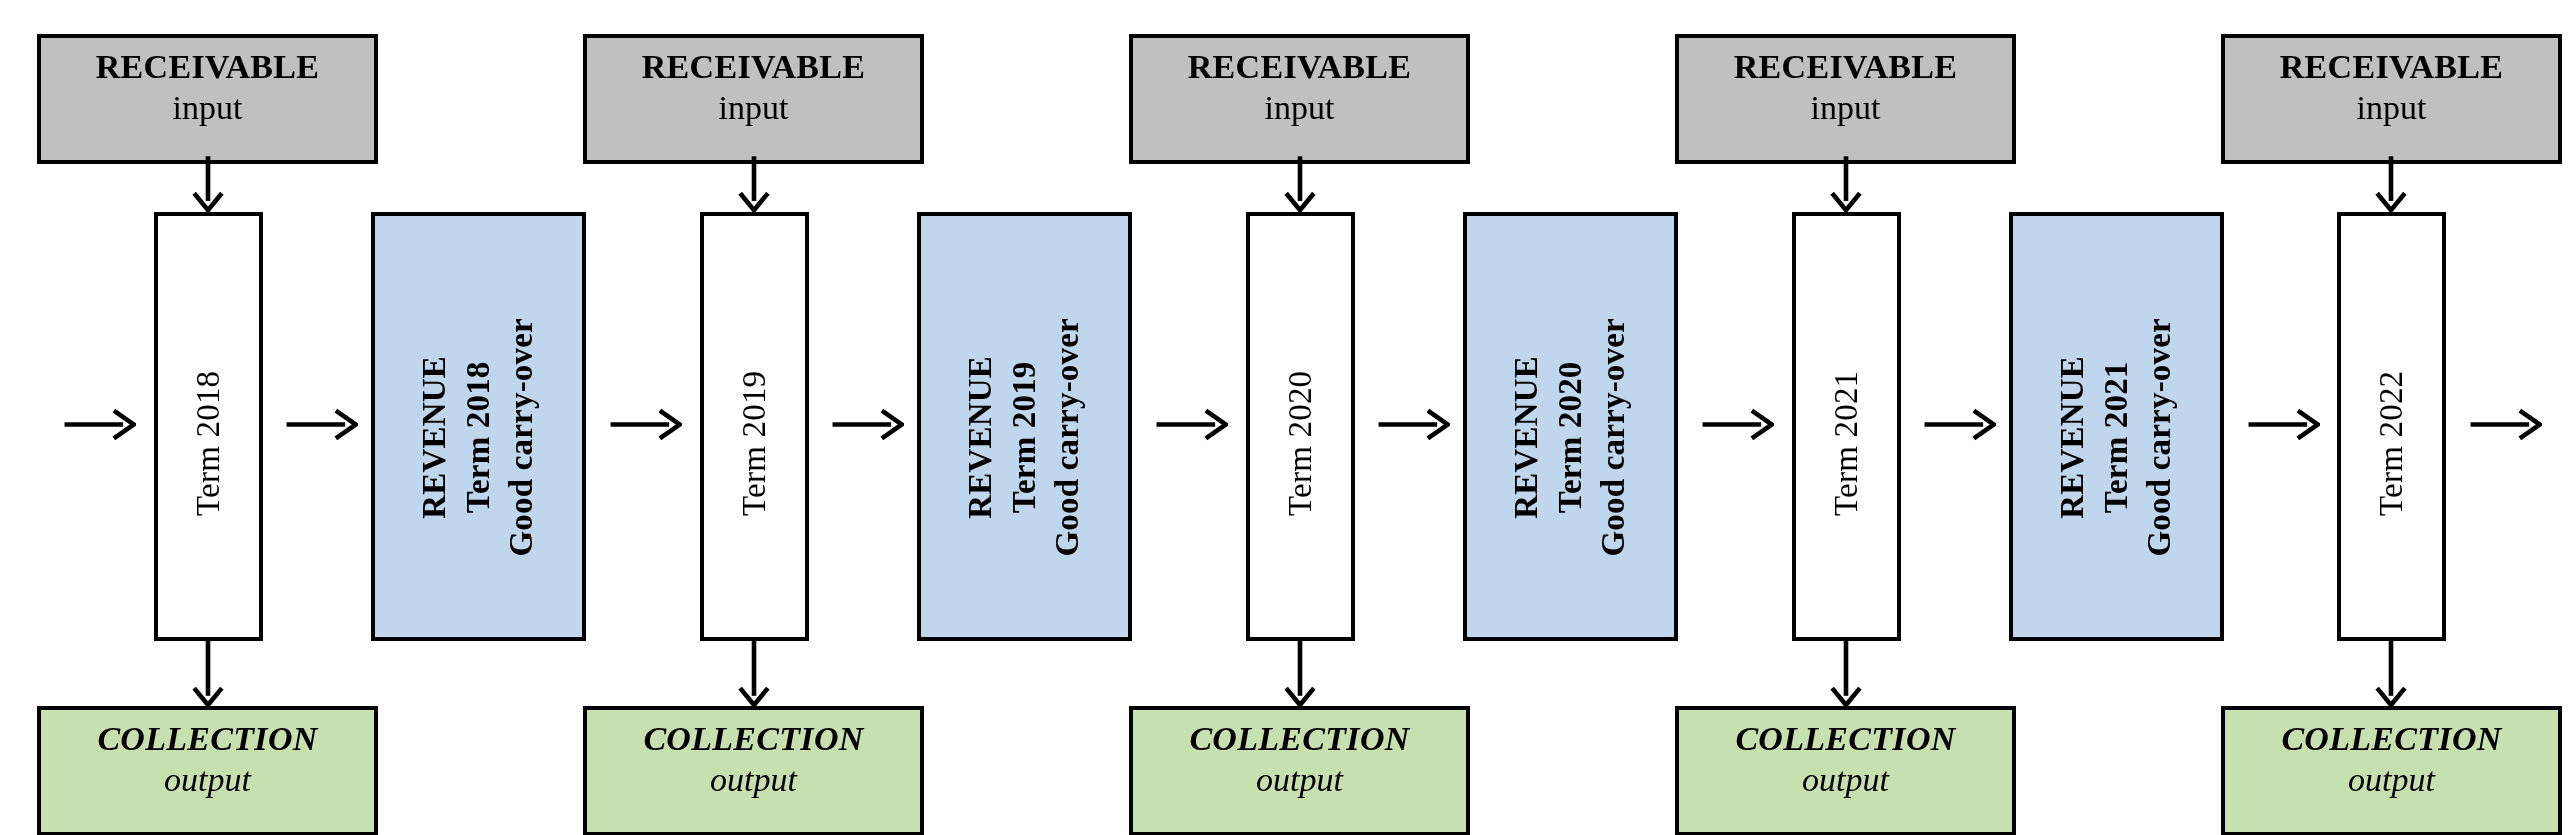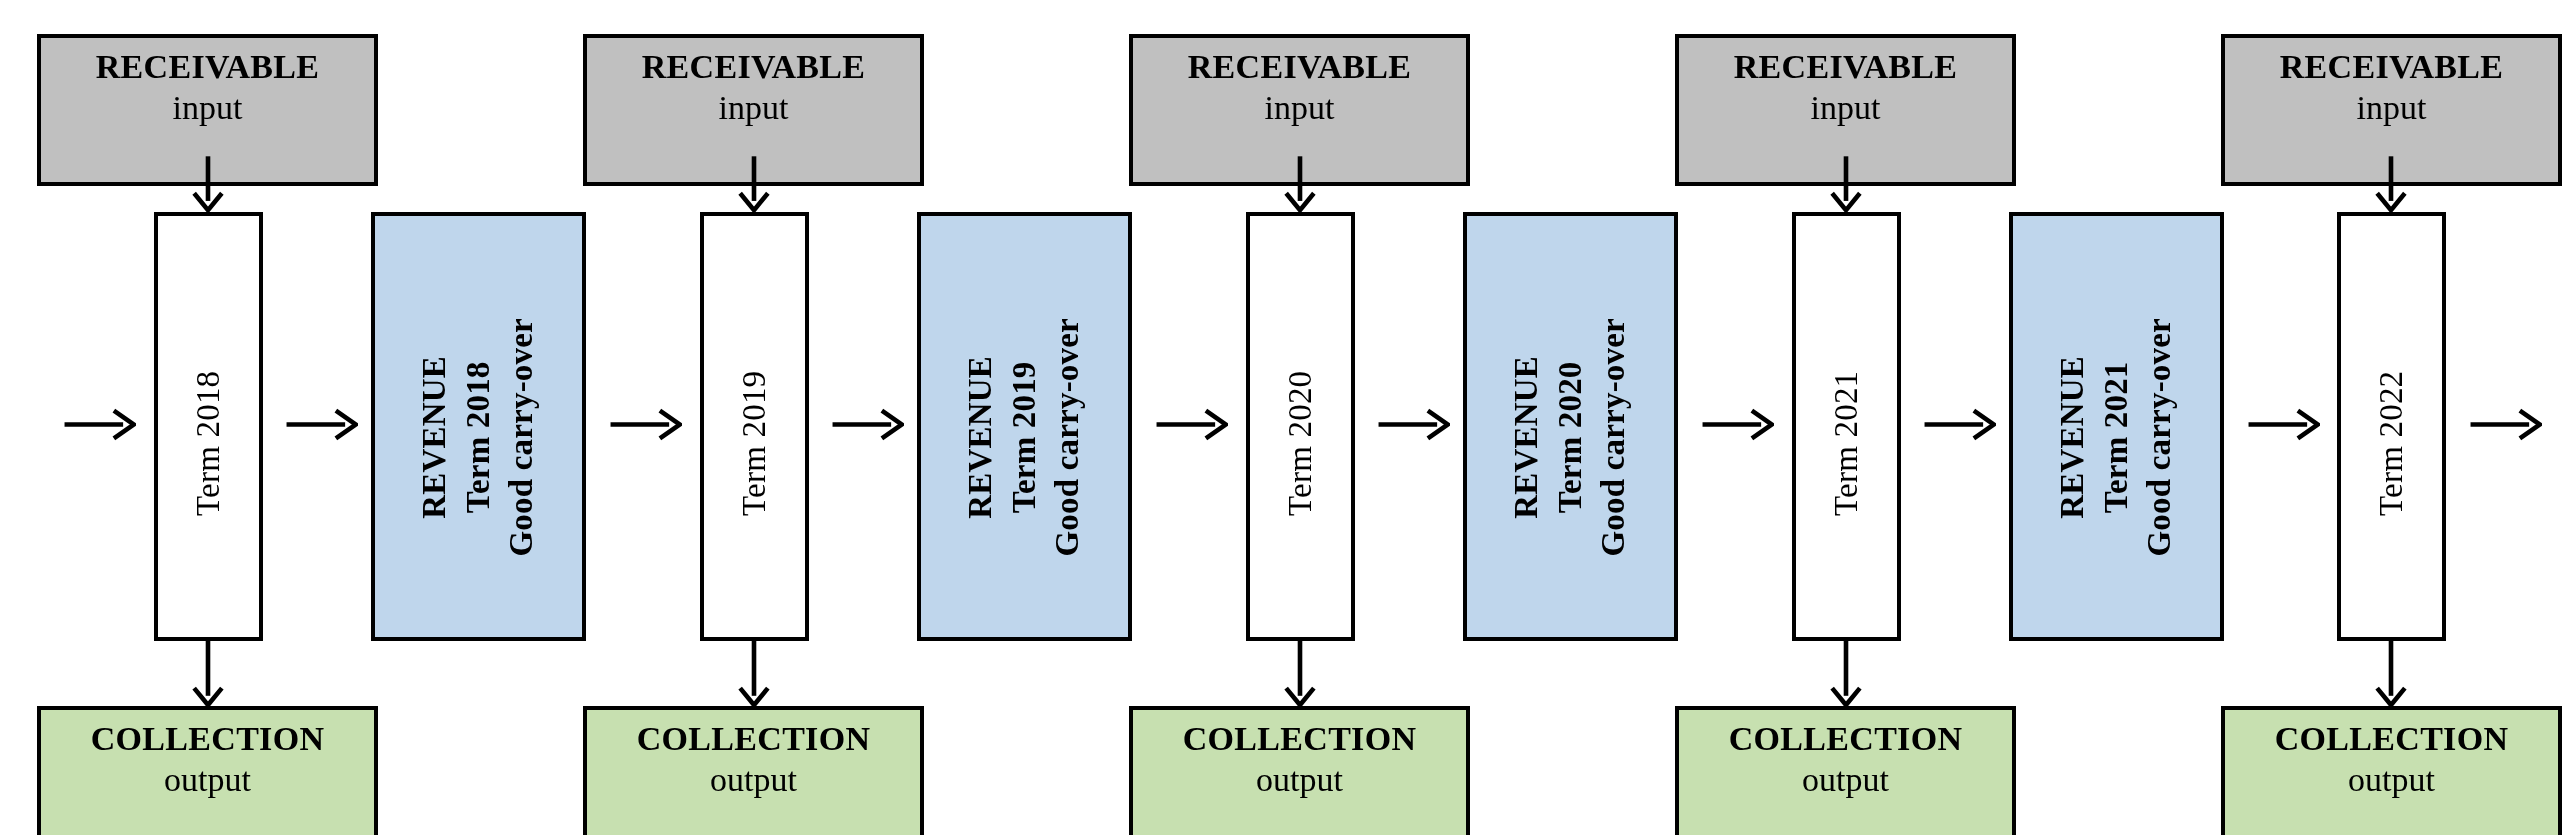--- a/index.html
+++ b/index.html
@@ -25,41 +25,41 @@
     align-items:center;
     justify-content:center;
     text-align:center;
     line-height:1.05;
     color:#000000;
   }
 
   
   .io-box{
     width:341px;
-    height:152px;
+    height:130px;
     font-size:0px;           
     display:block;
     padding-top:7.8px;
   }
   .io-box .l1{
     display:block;
     font-size:34px;
     font-weight:bold;
     letter-spacing:0.3px;
     line-height:1.22;
   }
   .io-box .l2{
     display:block;
     font-size:34px;
     font-weight:normal;
     line-height:1.24;
     text-align:center;
   }
   .receivable{ background:#c0c0c0; }
-  .collection{ background:#c7e0b0; }
+  .collection{ background:#c7e0b0;font-style:italic; }
 
   
   .term-box{
     width:109px;
     height:429px;
     background:#ffffff;
   }
   .term-box .vlabel{
     transform:rotate(-90deg);
     white-space:nowrap;

